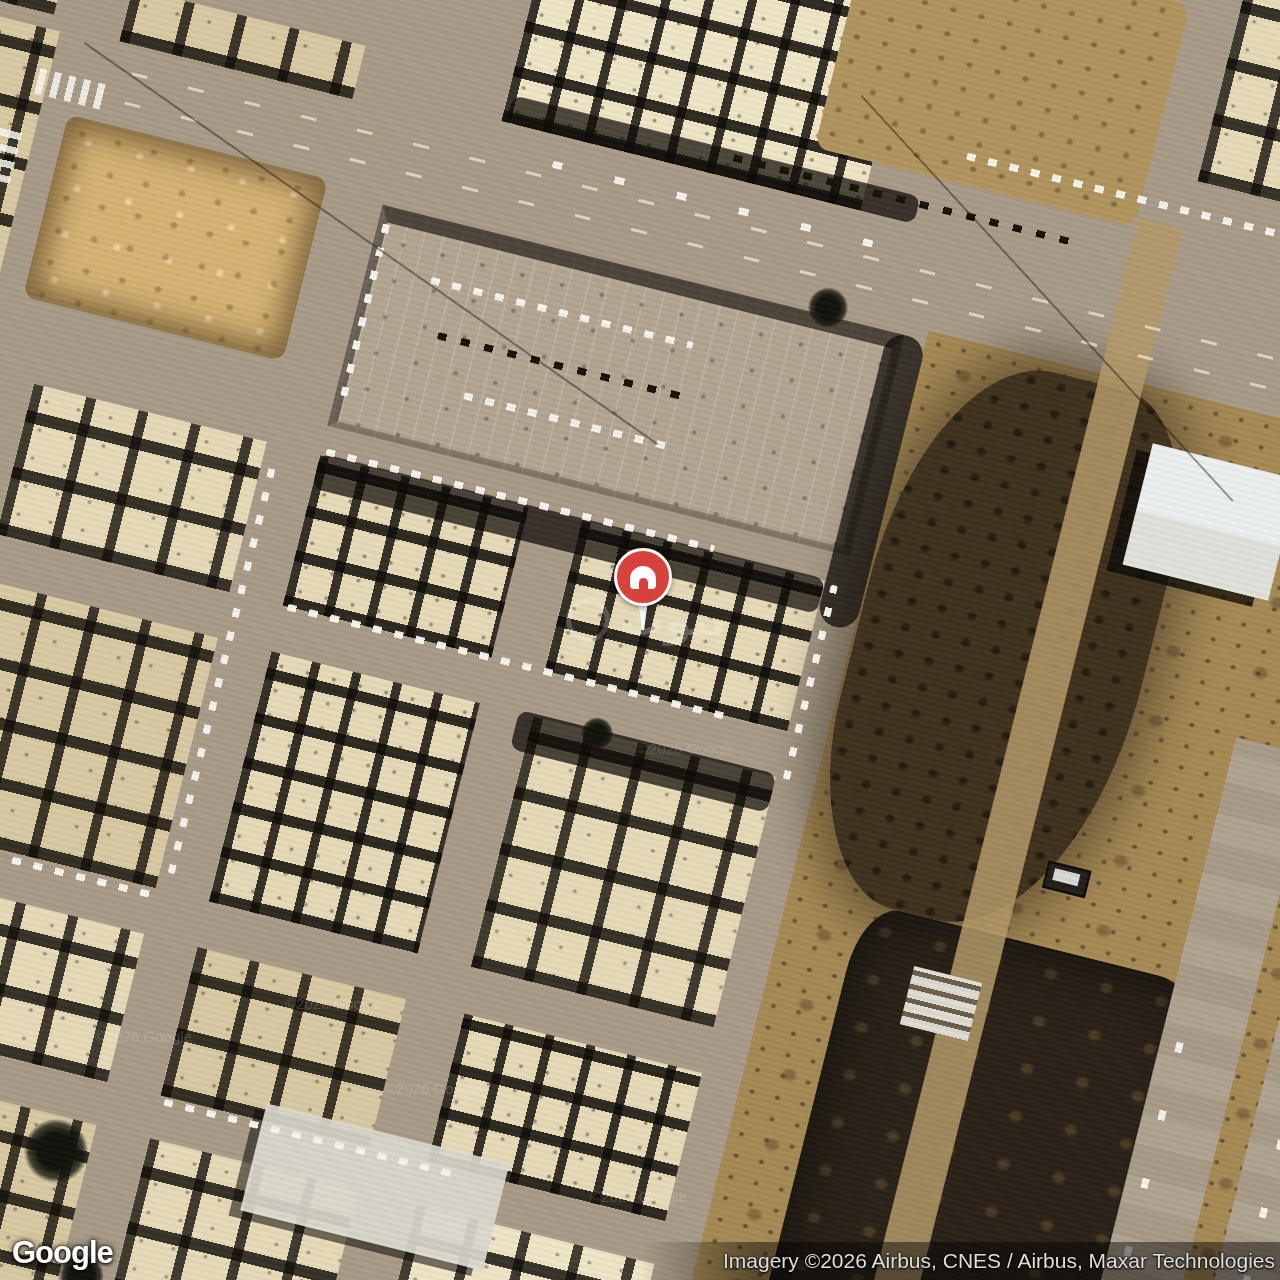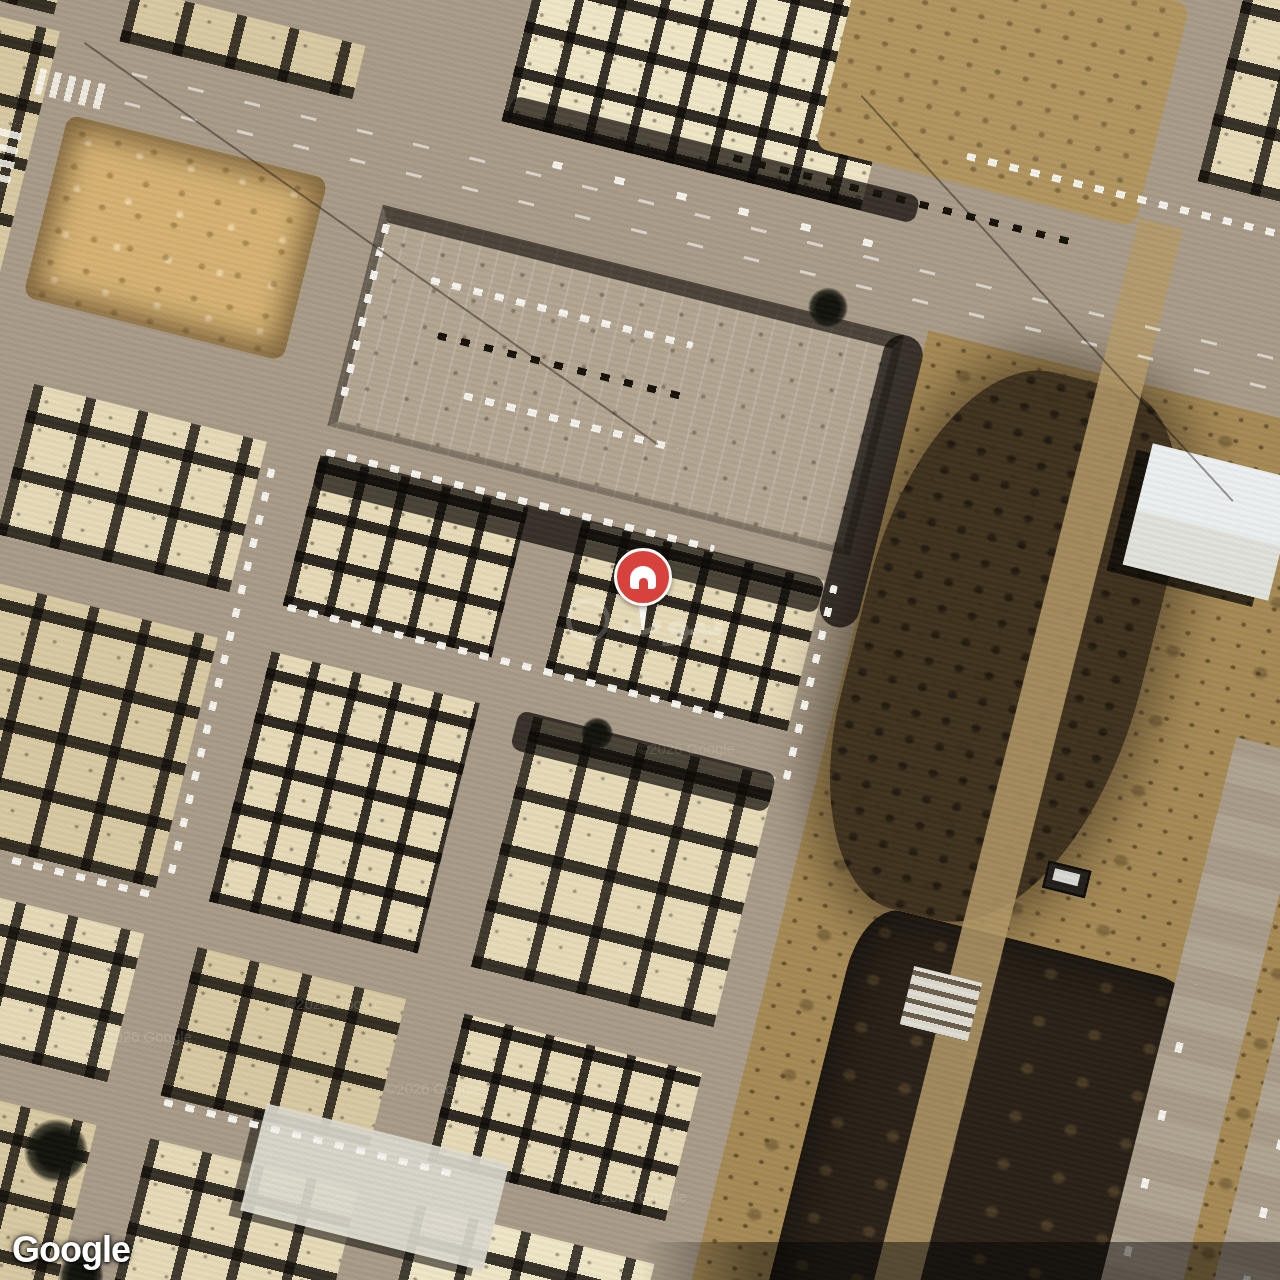--- a/index.html
+++ b/index.html
@@ -87,21 +87,21 @@
     filter:drop-shadow(0 2px 2px rgba(0,0,0,.35));}
   .marker .circle{position:absolute;left:10px;top:10px;width:52px;height:52px;background:#d8423c;
     border:3px solid #fdfcf9;border-radius:50%;box-shadow:0 2px 5px rgba(0,0,0,.4);}
   .marker .house{position:absolute;left:13px;top:15px;width:26px;height:23px;background:#ffffff;
     border-radius:13px 13px 4px 4px;}
   .marker .door{position:absolute;left:9px;top:12px;width:9px;height:11px;background:#d8423c;
     border-radius:5px 5px 0 0;}
   
   .attr-bg{position:absolute;right:0;bottom:0;width:640px;height:38px;z-index:4;
     background:linear-gradient(to left, rgba(0,0,0,.45) 0 82%, rgba(0,0,0,0));}
-  .glogo{position:absolute;left:12px;bottom:9px;z-index:6;color:#fff;font-size:36px;font-weight:bold;
+  .glogo{position:absolute;left:12px;bottom:9px;z-index:6;color:#fff;font-size:31px;font-weight:bold;
     letter-spacing:-1px;text-shadow:0 0 4px rgba(0,0,0,.9),0 1px 3px rgba(0,0,0,.85),0 0 8px rgba(0,0,0,.5);}
   .attr{position:absolute;right:5px;bottom:7px;z-index:6;color:#dededd;font-size:21px;
     text-shadow:0 0 3px #000,0 1px 2px #000;white-space:nowrap;}
 </style>
 </head>
 <body>
 
 <div class="stage">
 
   <div class="rot">
@@ -197,14 +197,15 @@
     <div class="stem"></div>
     <div class="circle">
       <div class="house">
         <div class="door"></div>
       </div>
     </div>
   </div>
 
   <div class="attr-bg"></div>
   <div class="glogo">Google</div>
+  <div class="attr">Imagery ©2026 Airbus, CNES / Airbus, Maxar Technologies</div>
 
 </div>
 
 </body></html>

